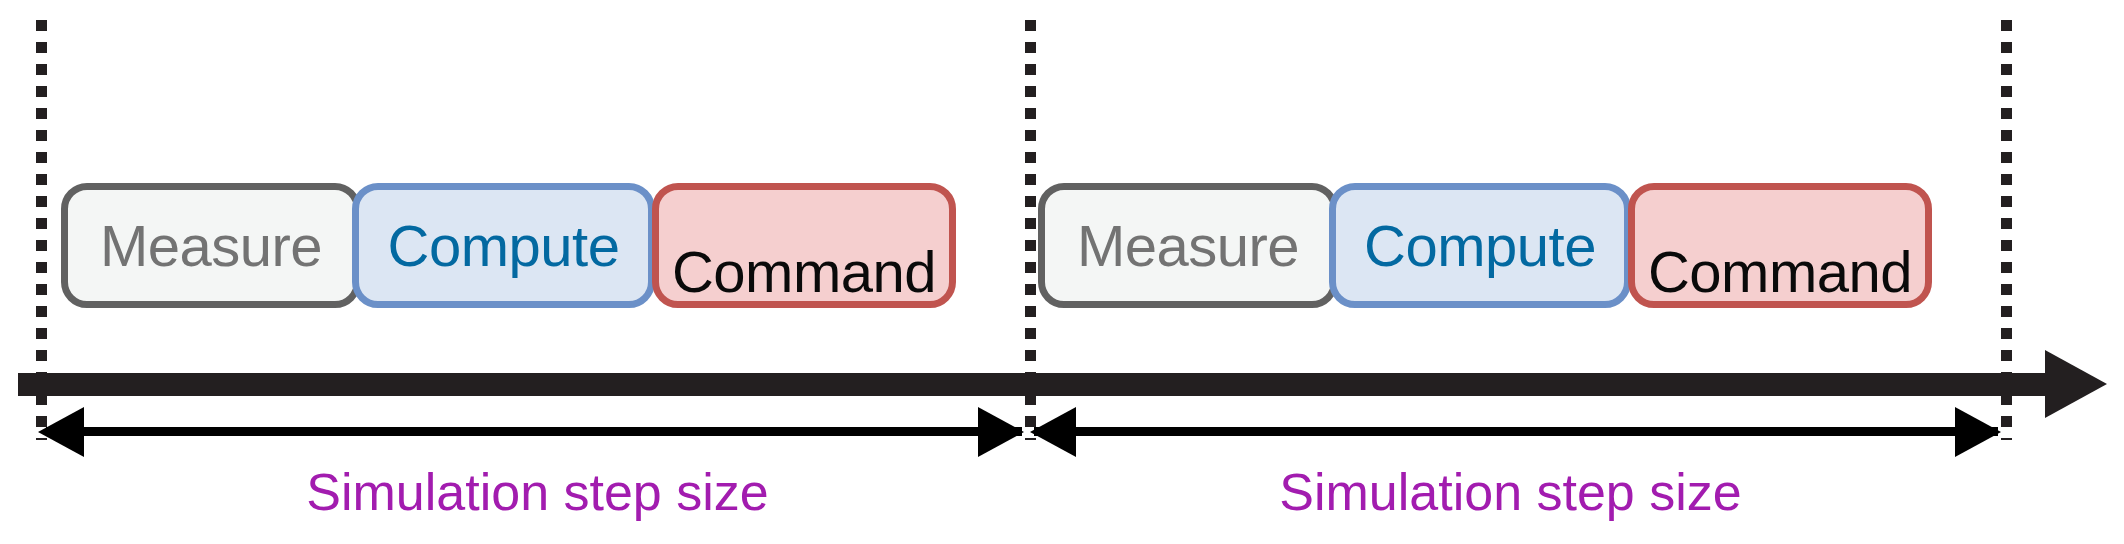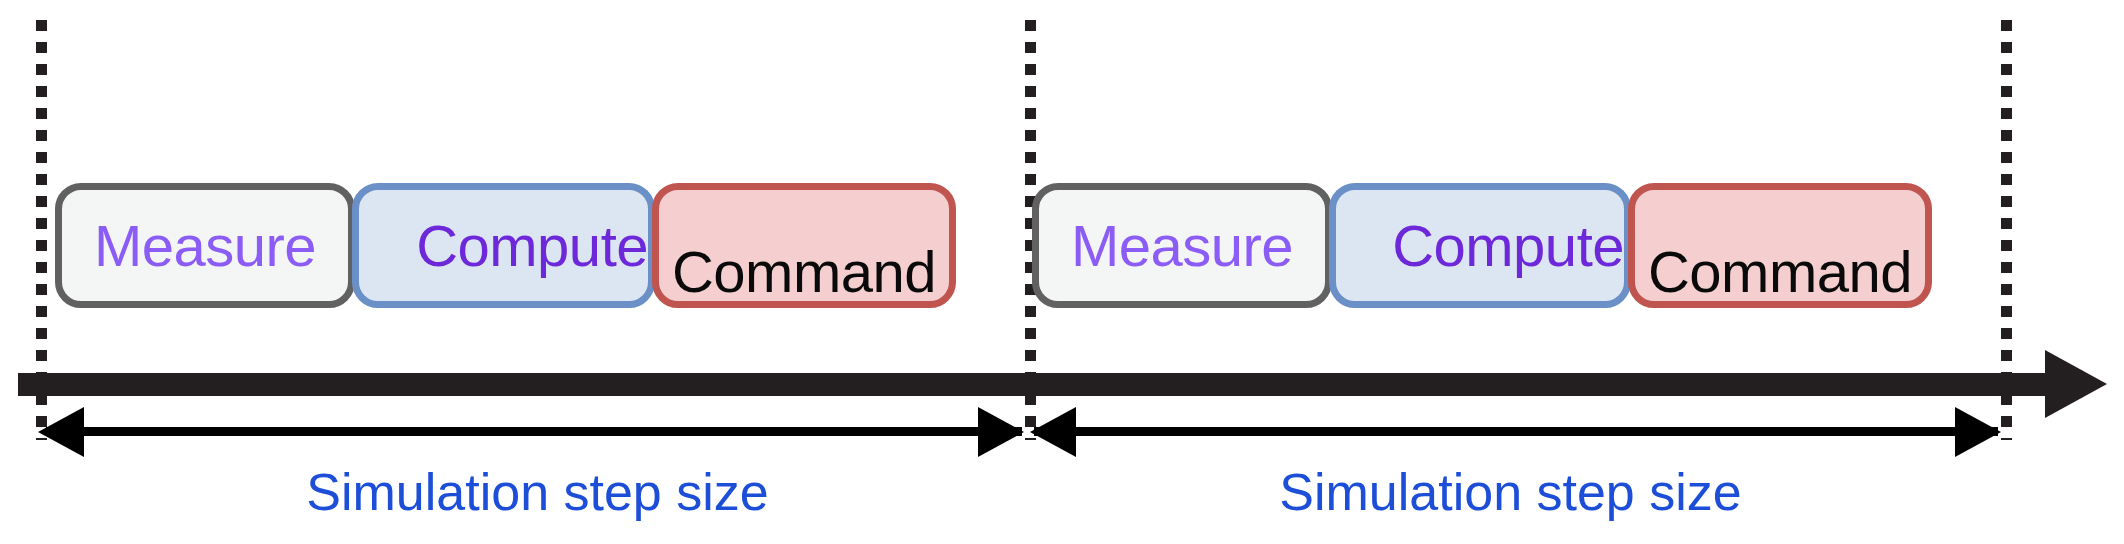--- a/index.html
+++ b/index.html
@@ -23,22 +23,22 @@
     position:absolute;
     box-sizing:border-box;
     border-style:solid;
     border-width:7px;
     border-radius:26px;
     display:flex;align-items:center;justify-content:center;
     font-size:58px;
     line-height:1;
     letter-spacing:-0.5px;
   }
-  .box-measure{background:#f4f6f5;border-color:#616161;color:#8b5cf6;}
-  .box-compute{background:#dce6f3;border-color:#6b90c8;color:#6d28d9;justify-content:flex-end;}
+  .box-measure{background:#f4f6f5;border-color:#616161;color:#737373;margin-left:6px;}
+  .box-compute{background:#dce6f3;border-color:#6b90c8;color:#0369a1;}
   .box-command{background:#f5cfcf;border-color:#c0544f;color:#0a0a0a;align-items:flex-end;}
 
   
   .tl-bar{position:absolute;background:#231f20;}
   .tl-head{
     position:absolute;width:0;height:0;
     border-top:34px solid transparent;
     border-bottom:34px solid transparent;
     border-left:62px solid #231f20;
   }
@@ -55,21 +55,21 @@
     position:absolute;width:0;height:0;
     border-top:25px solid transparent;
     border-bottom:25px solid transparent;
     border-left:46px solid #000000;
   }
 
   .dim-label{
     position:absolute;
     text-align:center;
     font-size:52px;
-    color:#1d4ed8;
+    color:#a21caf;
     line-height:1;
     white-space:nowrap;
   }
 </style>
 </head>
 <body>
 
 <div id="stage">
 
   <div class="vline" style="left:36px;top:20px;height:420px;"></div>

